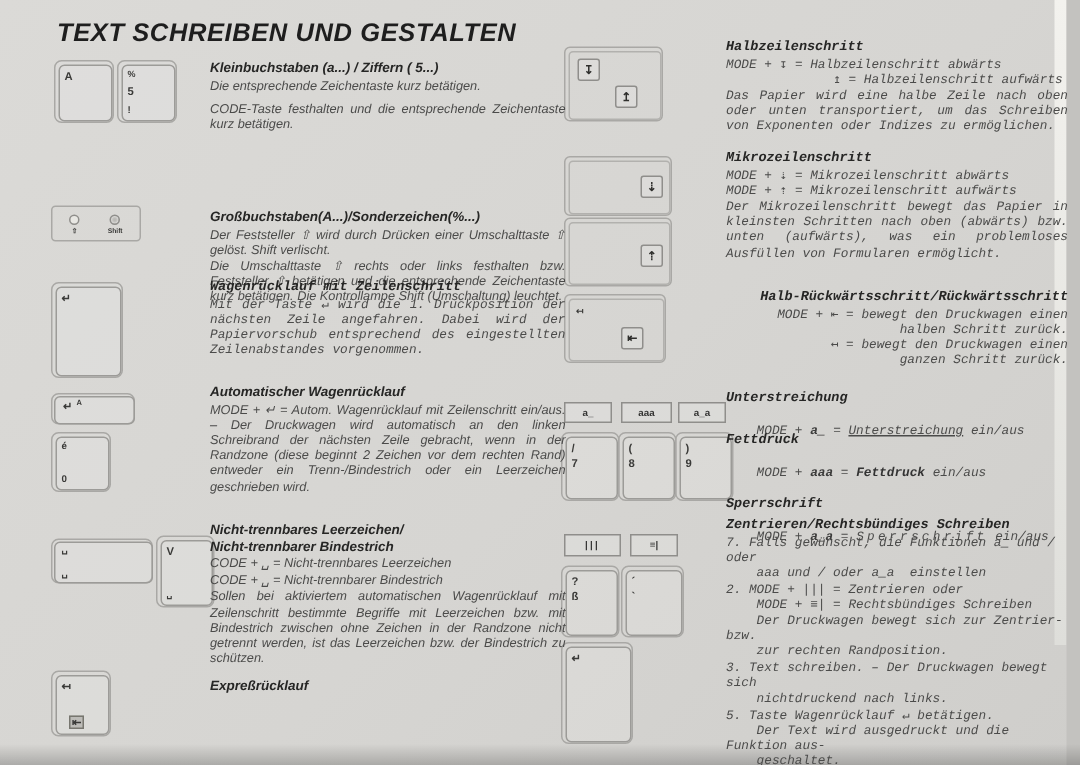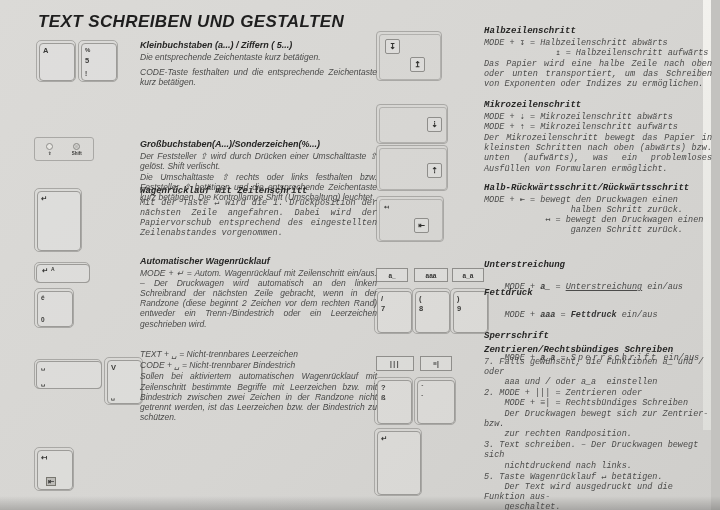--- a/index.html
+++ b/index.html
@@ -218,40 +218,43 @@
 </div>
 <div class="section col-l" style="top:186px;font-family:Liberation Mono, monospace;">
   <div class="hd">Wagenrücklauf mit Zeilenschritt</div>
   <div class="para">Mit der Taste ↵ wird die 1. Druckposition der nächsten Zeile angefahren. Dabei wird der Papiervorschub entsprechend des eingestellten Zeilenabstandes vorgenommen.</div>
 </div>
 <div class="section col-l" style="top:256px;">
   <div class="hd">Automatischer Wagenrücklauf</div>
   <div class="para">MODE + ↵ = Autom. Wagenrücklauf mit Zeilenschritt ein/aus. – Der Druckwagen wird automatisch an den linken Schreibrand der nächsten Zeile gebracht, wenn in der Randzone (diese beginnt 2 Zeichen vor dem rechten Rand) entweder ein Trenn-/Bindestrich oder ein Leerzeichen geschrieben wird.</div>
 </div>
 <div class="section col-l" style="top:348px;">
-  <div class="line">TEXT + ␣ = Nicht-trennbares Leerzeichen</div>
+  <div class="hd">Nicht-trennbares Leerzeichen/
+Nicht-trennbarer Bindestrich</div>
+  <div class="line">CODE + ␣ = Nicht-trennbares Leerzeichen</div>
   <div class="line">CODE + ␣ = Nicht-trennbarer Bindestrich</div>
-  <div class="para">Sollen bei aktiviertem automatischen Wagenrücklauf mit Zeilenschritt bestimmte Begriffe mit Leerzeichen bzw. mit Bindestrich zwischen zwei Zeichen in der Randzone nicht getrennt werden, ist das Leerzeichen bzw. der Bindestrich zu schützen.</div>
+  <div class="para">Sollen bei aktiviertem automatischen Wagenrücklauf mit Zeilenschritt bestimmte Begriffe mit Leerzeichen bzw. mit Bindestrich zwischen ohne Zeichen in der Randzone nicht getrennt werden, ist das Leerzeichen bzw. der Bindestrich zu schützen.</div>
 </div>
 <div class="section col-l" style="top:452px;">
+  <div class="hd">Expreßrücklauf</div>
 </div>
 
 <div class="section col-r" style="top:26px;">
   <div class="hd">Halbzeilenschritt</div>
   <div class="line">MODE + ↧ = Halbzeilenschritt abwärts
               ↥ = Halbzeilenschritt aufwärts</div>
   <div class="para">Das Papier wird eine halbe Zeile nach oben oder unten transportiert, um das Schreiben von Exponenten oder Indizes zu ermöglichen.</div>
 </div>
 <div class="section col-r" style="top:100px;">
   <div class="hd">Mikrozeilenschritt</div>
   <div class="line">MODE + ⇣ = Mikrozeilenschritt abwärts
 MODE + ⇡ = Mikrozeilenschritt aufwärts</div>
   <div class="para">Der Mikrozeilenschritt bewegt das Papier in kleinsten Schritten nach oben (abwärts) bzw. unten (aufwärts), was ein problemloses Ausfüllen von Formularen ermöglicht.</div>
 </div>
-<div class="section col-r" style="top:183px;">
+<div class="section col-r" style="top:193px;text-align:right;">
   <div class="hd">Halb-Rückwärtsschritt/Rückwärtsschritt</div>
   <div class="line">MODE + ⇤ = bewegt den Druckwagen einen
                  halben Schritt zurück.
             ↤ = bewegt den Druckwagen einen
                  ganzen Schritt zurück.</div>
 </div>
 <div class="section col-r" style="top:260px;">
   <div class="hd">Unterstreichung</div>
   <div class="line">
     <span>MODE + </span><span class="k-key">a_</span><span> = </span><span class="u-word">Unterstreichung</span><span> ein/aus</span>

